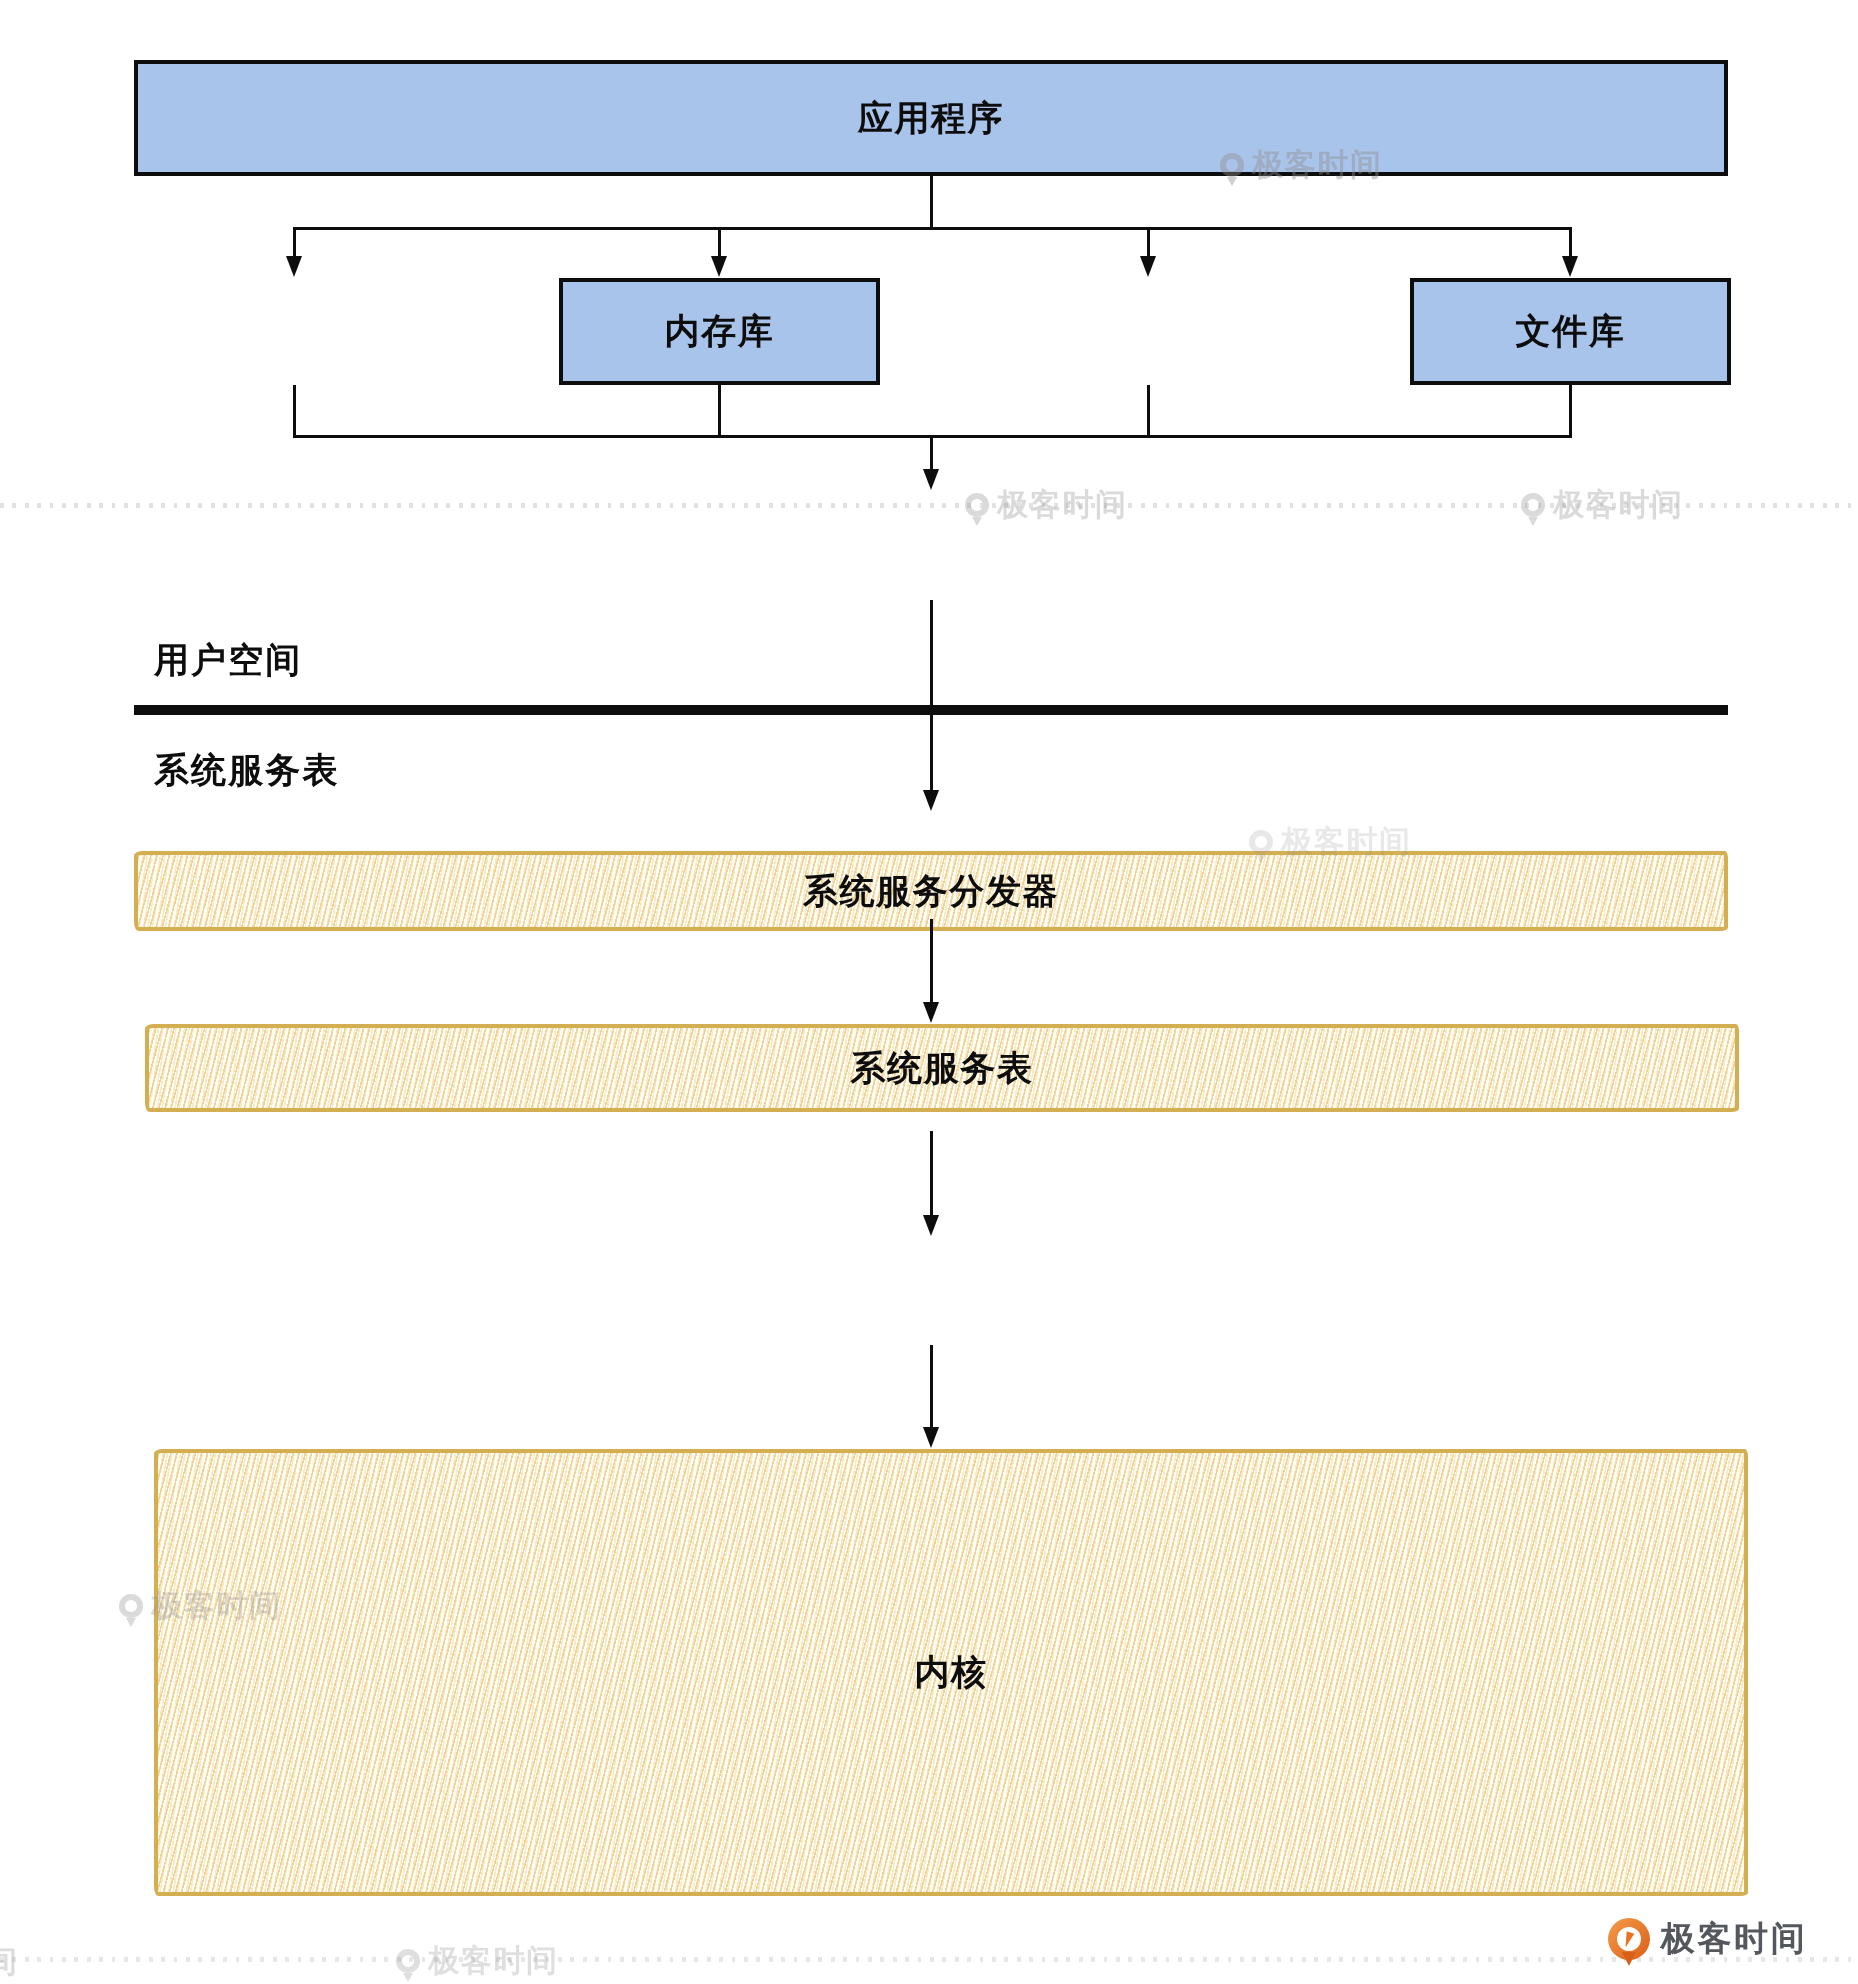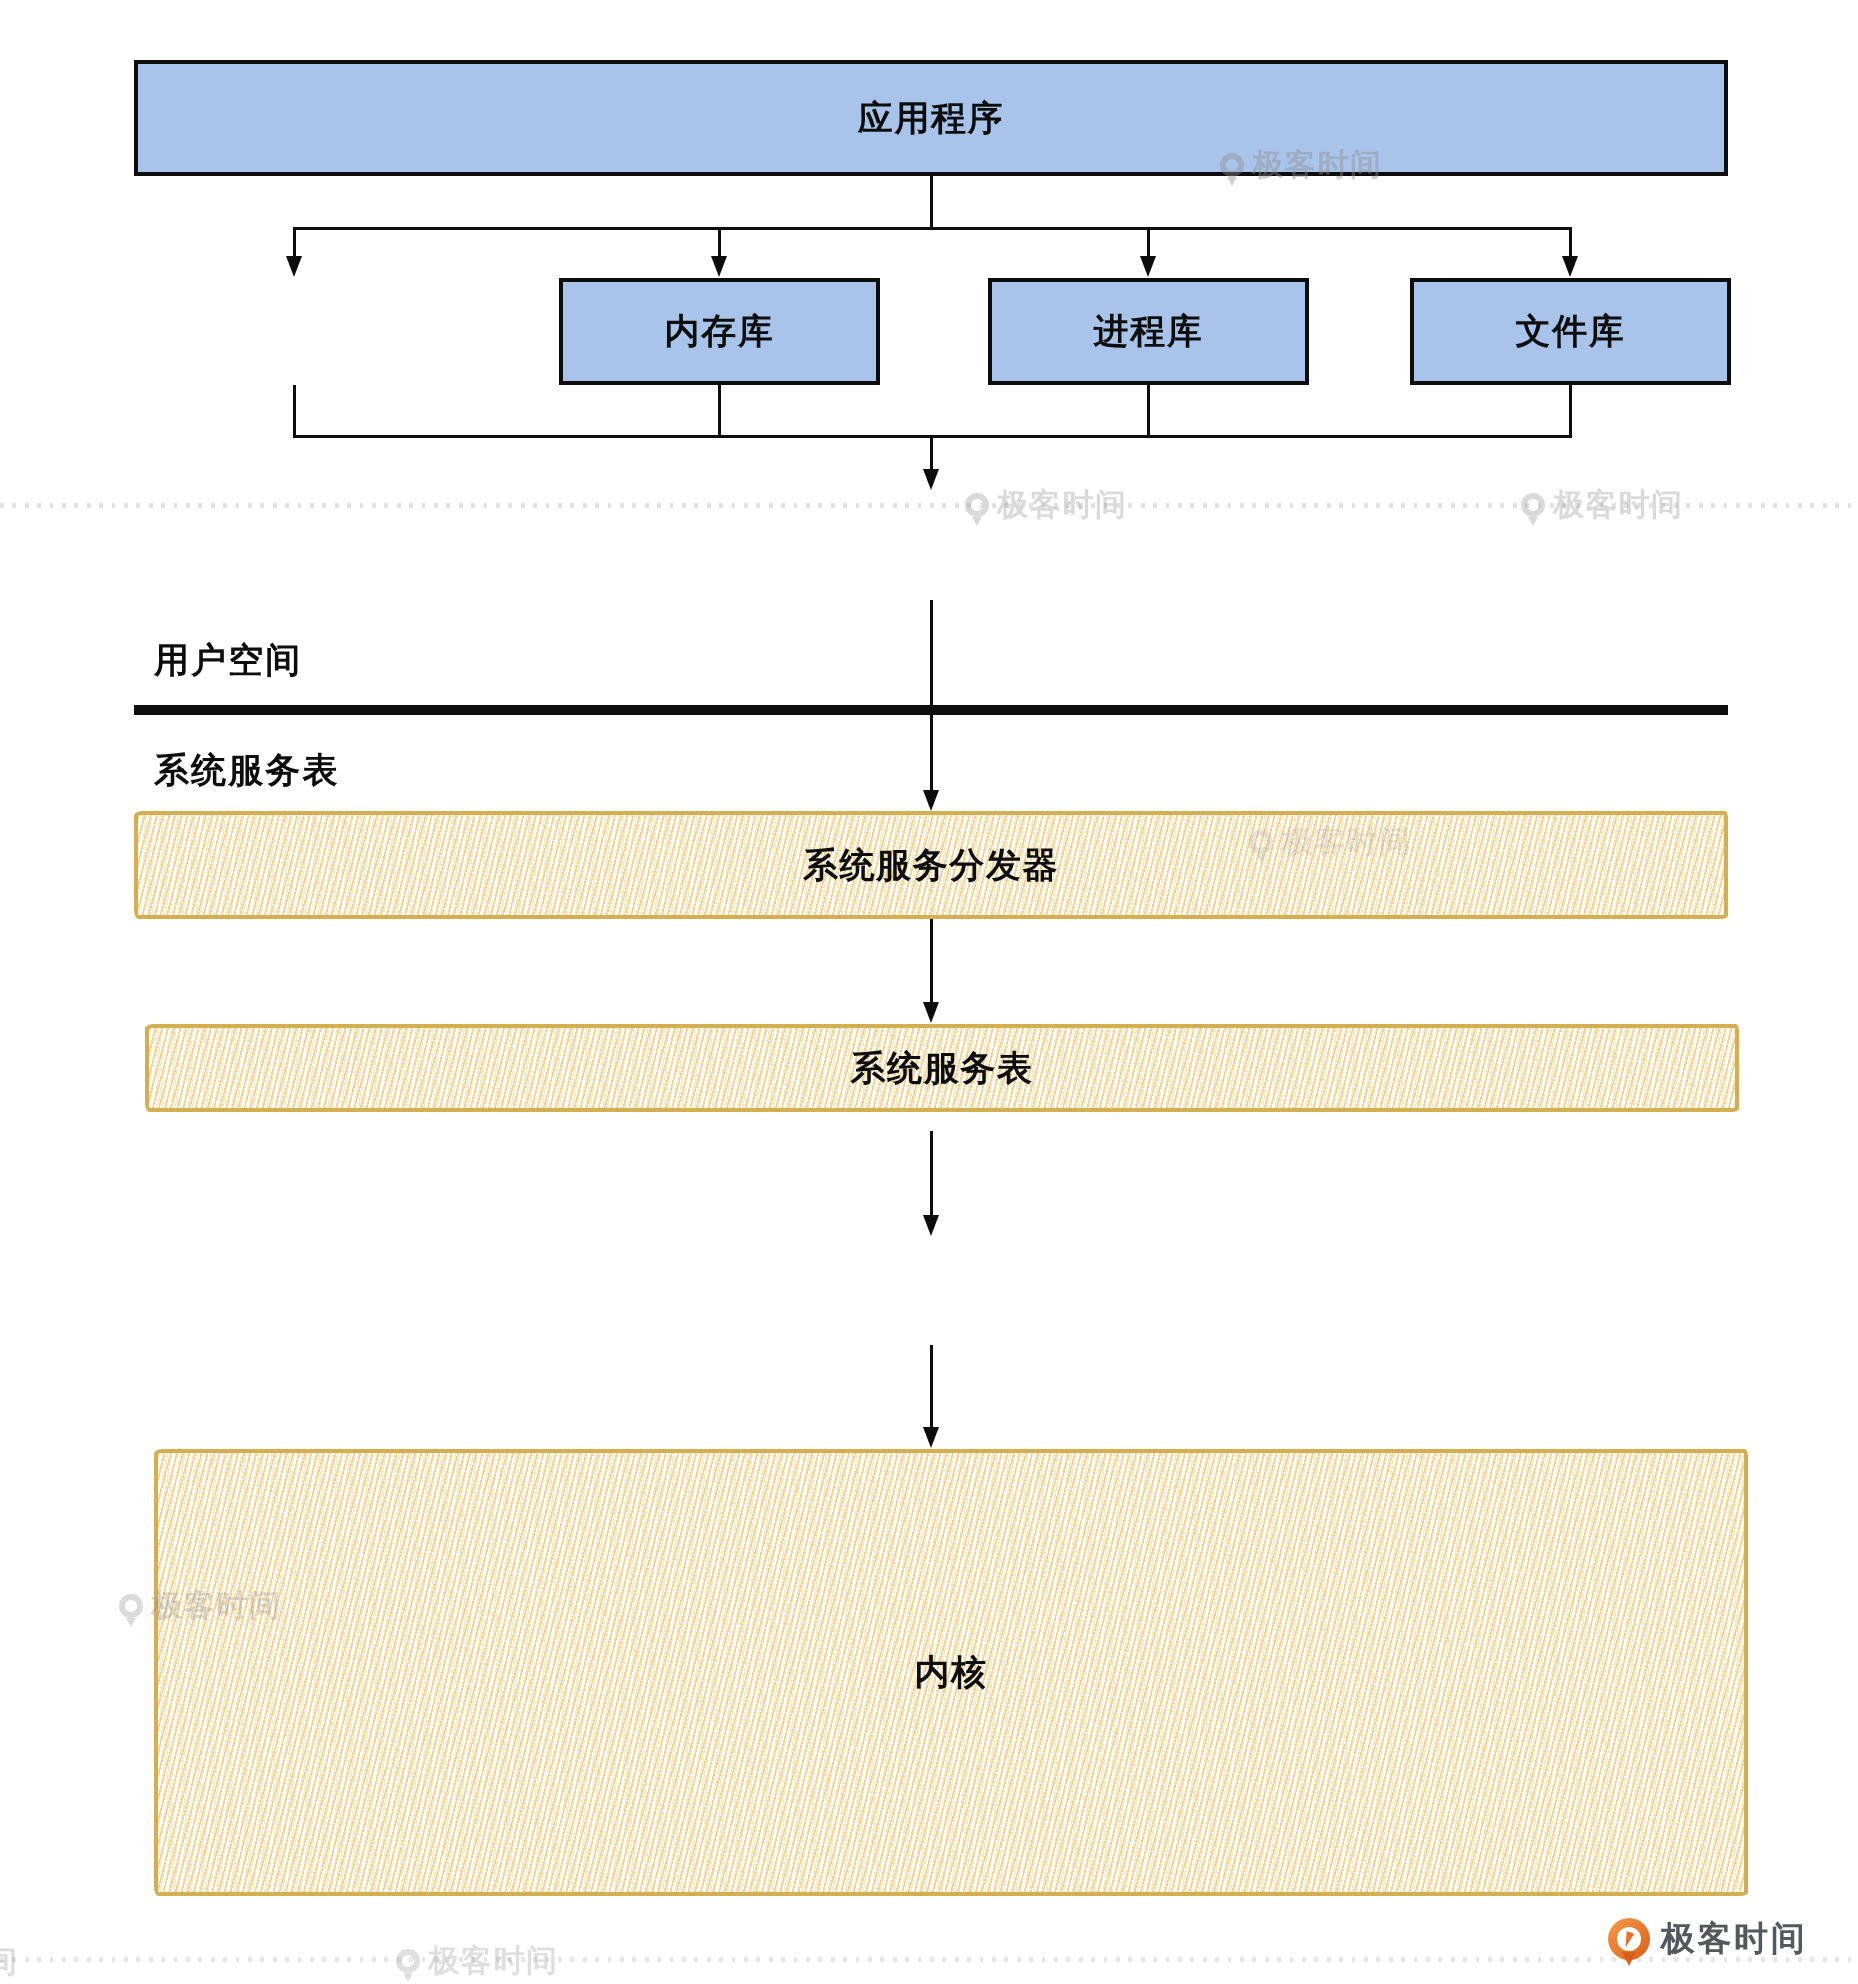--- a/index.html
+++ b/index.html
@@ -58,21 +58,21 @@
     border: 4.8px solid var(--yellow-border);
     border-radius: 9.7px 3.2px 7.5px 4.3px / 4.3px 7.5px 3.2px 9.7px;
   }
 
   .app-box     { left: 134px;  top: 60px;  width: 1594px; height: 116px; }
   .lib-box-1   { left: 134px;  top: 278px;  width: 321px;  height: 107px; }
   .lib-box-2   { left: 559px; top: 278px;  width: 321px;  height: 107px; }
   .lib-box-3   { left: 988px; top: 278px;  width: 321px;  height: 107px; }
   .lib-box-4   { left: 1410px; top: 278px;  width: 321px;  height: 107px; }
   .trap-box    { left: 134px;  top: 490px;  width: 1594px; height: 110px; }
-  .layer-box-1 { left: 134px;  top: 811px; width: 1594px; height: 108px; }
+  .layer-box-1 { left: 134px;  top: 851px; width: 1594px; height: 80px; }
   .layer-box-2 { left: 145px;  top: 1024px; width: 1594px; height: 88px; }
   .layer-box-3 { left: 134px;  top: 1237px; width: 1594px; height: 109px; }
   .kernel-box  { left: 134px;  top: 1449px; width: 1594px; height: 447px; margin-left: 20px; }
 
   
   .space-label {
     position: absolute;
     font-size: 35px;
     font-weight: 600;
     color: var(--ink);
@@ -255,23 +255,20 @@
   <div class="vline drop-3"></div>
   <div class="vline drop-4"></div>
   <div class="arrowhead head-1"></div>
   <div class="arrowhead head-2"></div>
   <div class="arrowhead head-3"></div>
   <div class="arrowhead head-4"></div>
 
   <div class="box blue-box lib-box-2">
     <span>内存库</span>
   </div>
-  <div class="box blue-box lib-box-3">
-    <span>进程库</span>
-  </div>
   <div class="box blue-box lib-box-4">
     <span>文件库</span>
   </div>
 
   <div class="vline rise-1"></div>
   <div class="vline rise-2"></div>
   <div class="vline rise-3"></div>
   <div class="vline rise-4"></div>
   <div class="hline branch-bottom"></div>
   <div class="vline stub-mid"></div>

